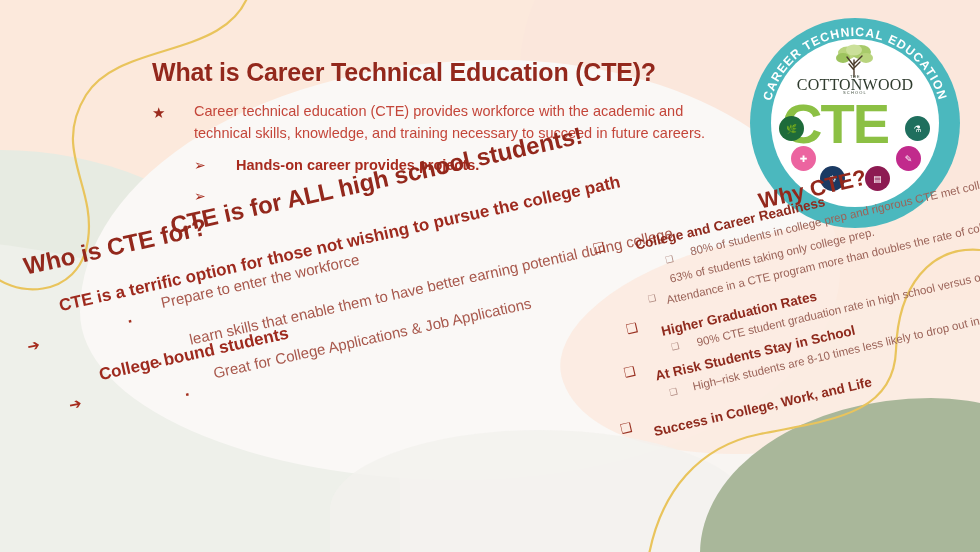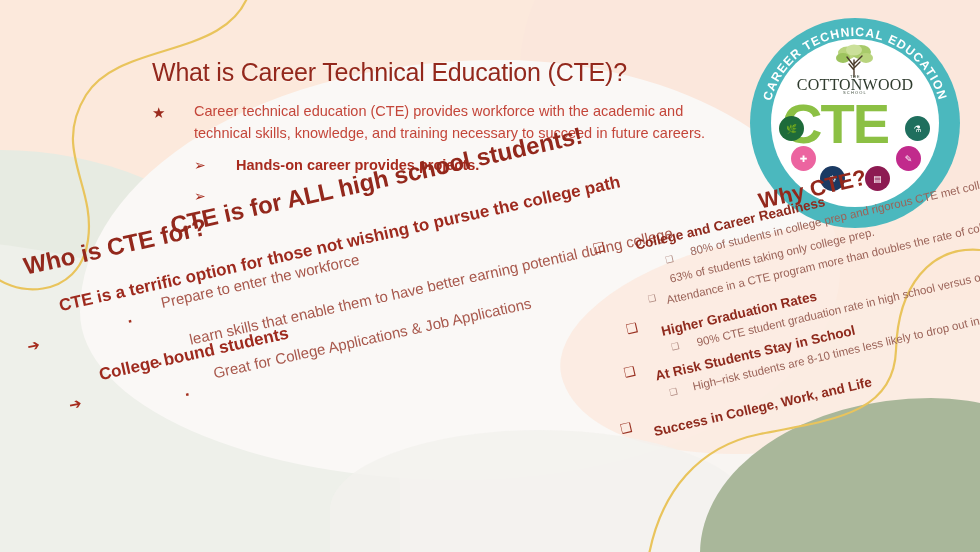--- a/index.html
+++ b/index.html
@@ -60,21 +60,21 @@
     left:330px;top:430px;width:420px;height:160px;
     background:#f2f1ee;
     border-radius:50% 50% 0 0;
     opacity:.8;
   }
   svg.curve{position:absolute;left:0;top:0;width:980px;height:552px;}
 
   
   #head-block{position:absolute;left:152px;top:58px;width:580px;}
   #slide-title{
-    font-size:25px;font-weight:normal;color:#93281c;
+    font-size:25px;font-weight:bold;color:#93281c;
     letter-spacing:-.2px;margin:0 0 14px 0;
     text-shadow:0 1px 0 rgba(255,255,255,.4);
   }
   .lead-row{display:flex;align-items:flex-start;gap:0;}
   .lead-mark{
     width:42px;flex:0 0 42px;color:#9b2a1d;font-size:15px;
     line-height:21px;padding-top:1px;
   }
   .lead-text{
     color:#c4463a;font-size:14.5px;line-height:21.5px;flex:1;

